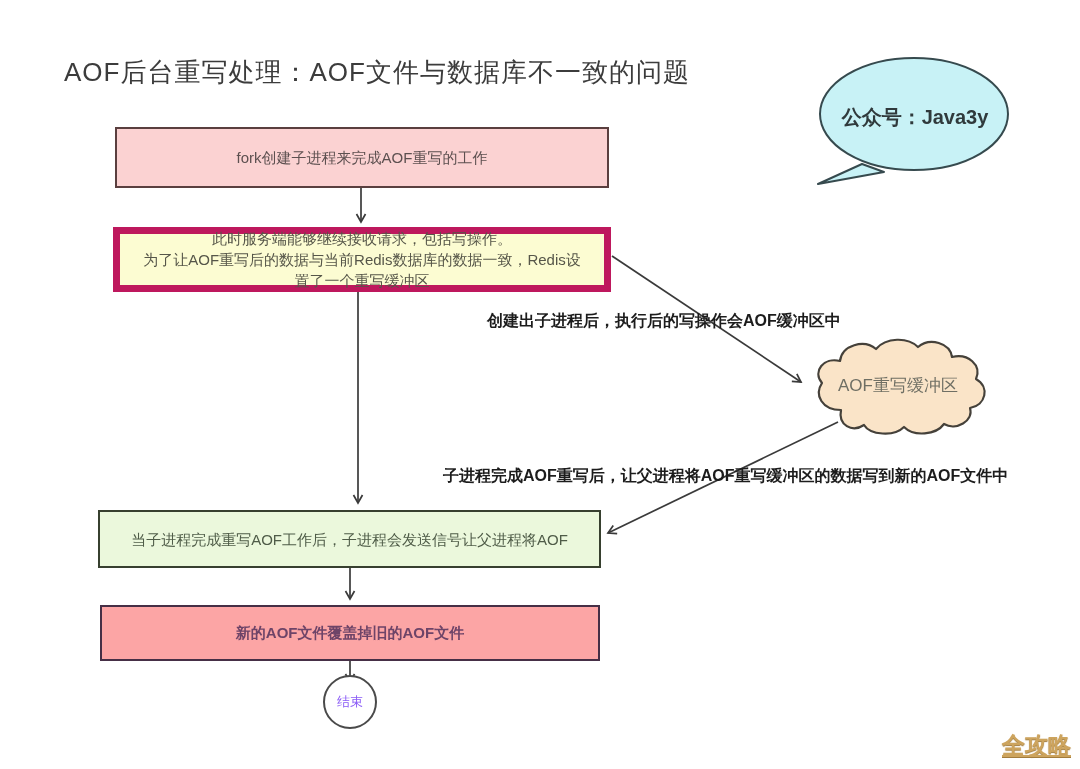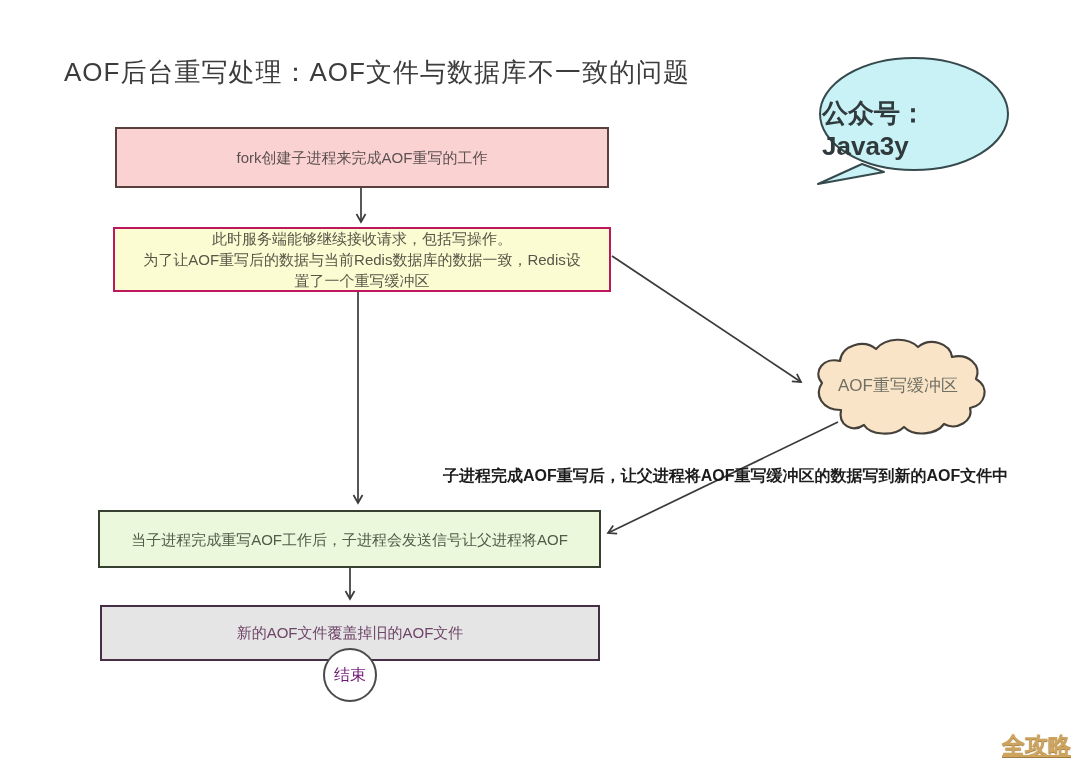--- a/index.html
+++ b/index.html
@@ -6,31 +6,31 @@
   body{font-family:"Liberation Sans","DejaVu Sans",sans-serif;}
   .canvas{position:relative;width:1080px;height:769px;background:#ffffff;overflow:hidden;padding-left:40px;}
   .abs{position:absolute;}
   .page-title{left:64px;top:55px;font-size:26px;font-weight:500;color:#3c3c3c;letter-spacing:1px;}
   .svg-layer{left:0;top:0;width:1080px;height:769px;pointer-events:none;}
   .node{box-sizing:border-box;display:flex;align-items:center;justify-content:center;
         text-align:left;line-height:1.45;}
   .node-fork{left:115px;top:127px;width:494px;height:61px;background:#fbd2d2;
              border:2px solid #5a3f3f;color:#5d5050;font-size:15px;}
   .node-buffer{left:113px;top:227px;width:498px;height:65px;background:#fcfcd2;
-               border:2px solid #be185d;color:#565649;font-size:15px;flex-direction:column;line-height:1.4;}
+               border:7px solid #be185d;color:#565649;font-size:15px;flex-direction:column;line-height:1.4;}
   .node-signal{left:98px;top:510px;width:503px;height:58px;background:#ebf8dc;
                border:2px solid #37402f;color:#4f5c48;font-size:15px;flex-direction:column;line-height:1.4;gap:24px;}
-  .node-replace{left:100px;top:605px;width:500px;height:56px;background:#e5e5e5;
-                border:2px solid #462f46;color:#6e4468;font-size:15px;}
-  .node-end{left:323px;top:648px;width:54px;height:54px;border-radius:50%;
-            border:2px solid #4a4a4a;background:#ffffff;color:#701a75;font-size:16px;}
+  .node-replace{left:100px;top:605px;width:500px;height:56px;background:#fca5a5;
+                border:2px solid #462f46;color:#6e4468;font-size:15px;font-weight:bold;}
+  .node-end{left:323px;top:675px;width:54px;height:54px;border-radius:50%;
+            border:2px solid #4a4a4a;background:#ffffff;color:#8b5cf6;font-size:13px;}
   .cloud-label{left:808px;top:333px;width:180px;height:104px;display:flex;align-items:center;
                justify-content:center;color:#6f6f64;font-size:17px;}
-  .bubble-label{left:822px;top:100px;width:186px;height:58px;display:flex;align-items:center;
-                justify-content:center;color:#303a3c;font-size:26px;font-weight:bold;}
+  .bubble-label{left:822px;top:88px;width:186px;height:58px;display:flex;align-items:center;
+                justify-content:center;color:#303a3c;font-size:20px;font-weight:bold;}
   .annotation{font-size:16px;font-weight:bold;color:#1c1c1c;white-space:nowrap;}
   .annotation-1{left:487px;top:311px;}
   .annotation-2{left:443px;top:466px;}
   .watermark{left:1002px;top:730px;font-size:23px;font-weight:bold;color:#cda45e;
              text-shadow:0 1px 1px #a37c3c;text-decoration:underline;}
 </style>
 </head>
 <body>
 
 <div class="canvas">
@@ -79,17 +79,18 @@
   <div class="abs cloud-label">AOF重写缓冲区</div>
 
   <div class="abs node node-signal">
     <div>当子进程完成重写AOF工作后，子进程会发送信号让父进程将AOF</div>
   </div>
 
   <div class="abs node node-replace">新的AOF文件覆盖掉旧的AOF文件</div>
 
   <div class="abs node node-end">结束</div>
 
+  <div class="abs annotation annotation-1">创建出子进程后，执行后的写操作会AOF缓冲区中</div>
   <div class="abs annotation annotation-2">子进程完成AOF重写后，让父进程将AOF重写缓冲区的数据写到新的AOF文件中</div>
 
   <div class="abs watermark">全攻略</div>
 
 </div>
 
 </body></html>

